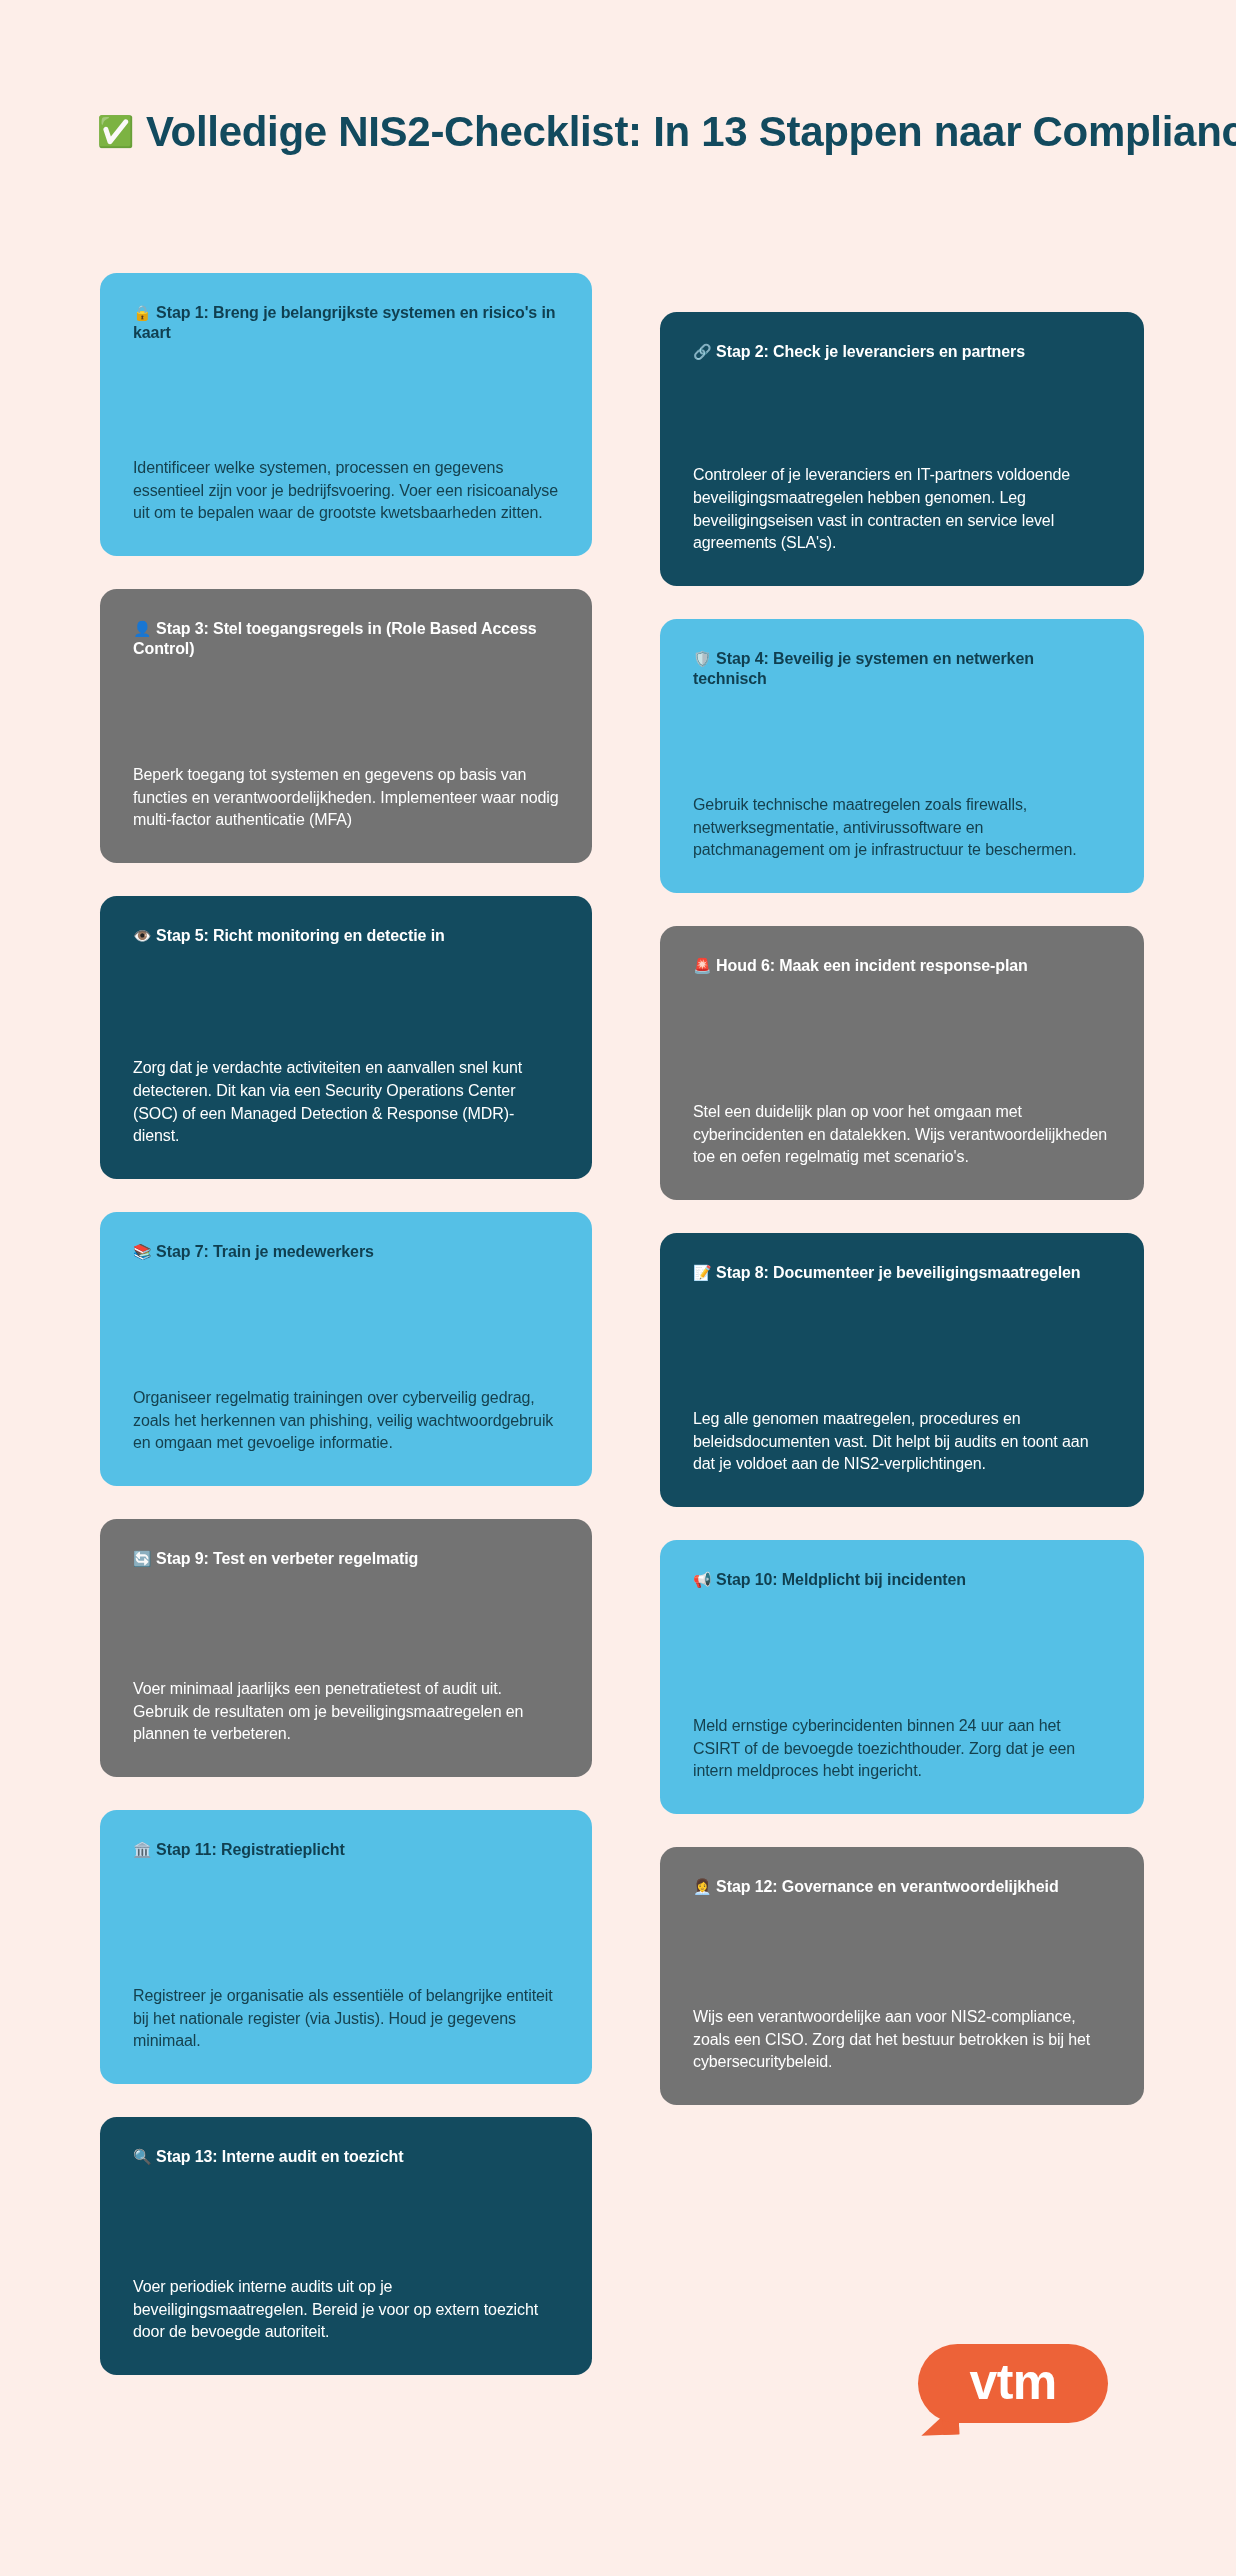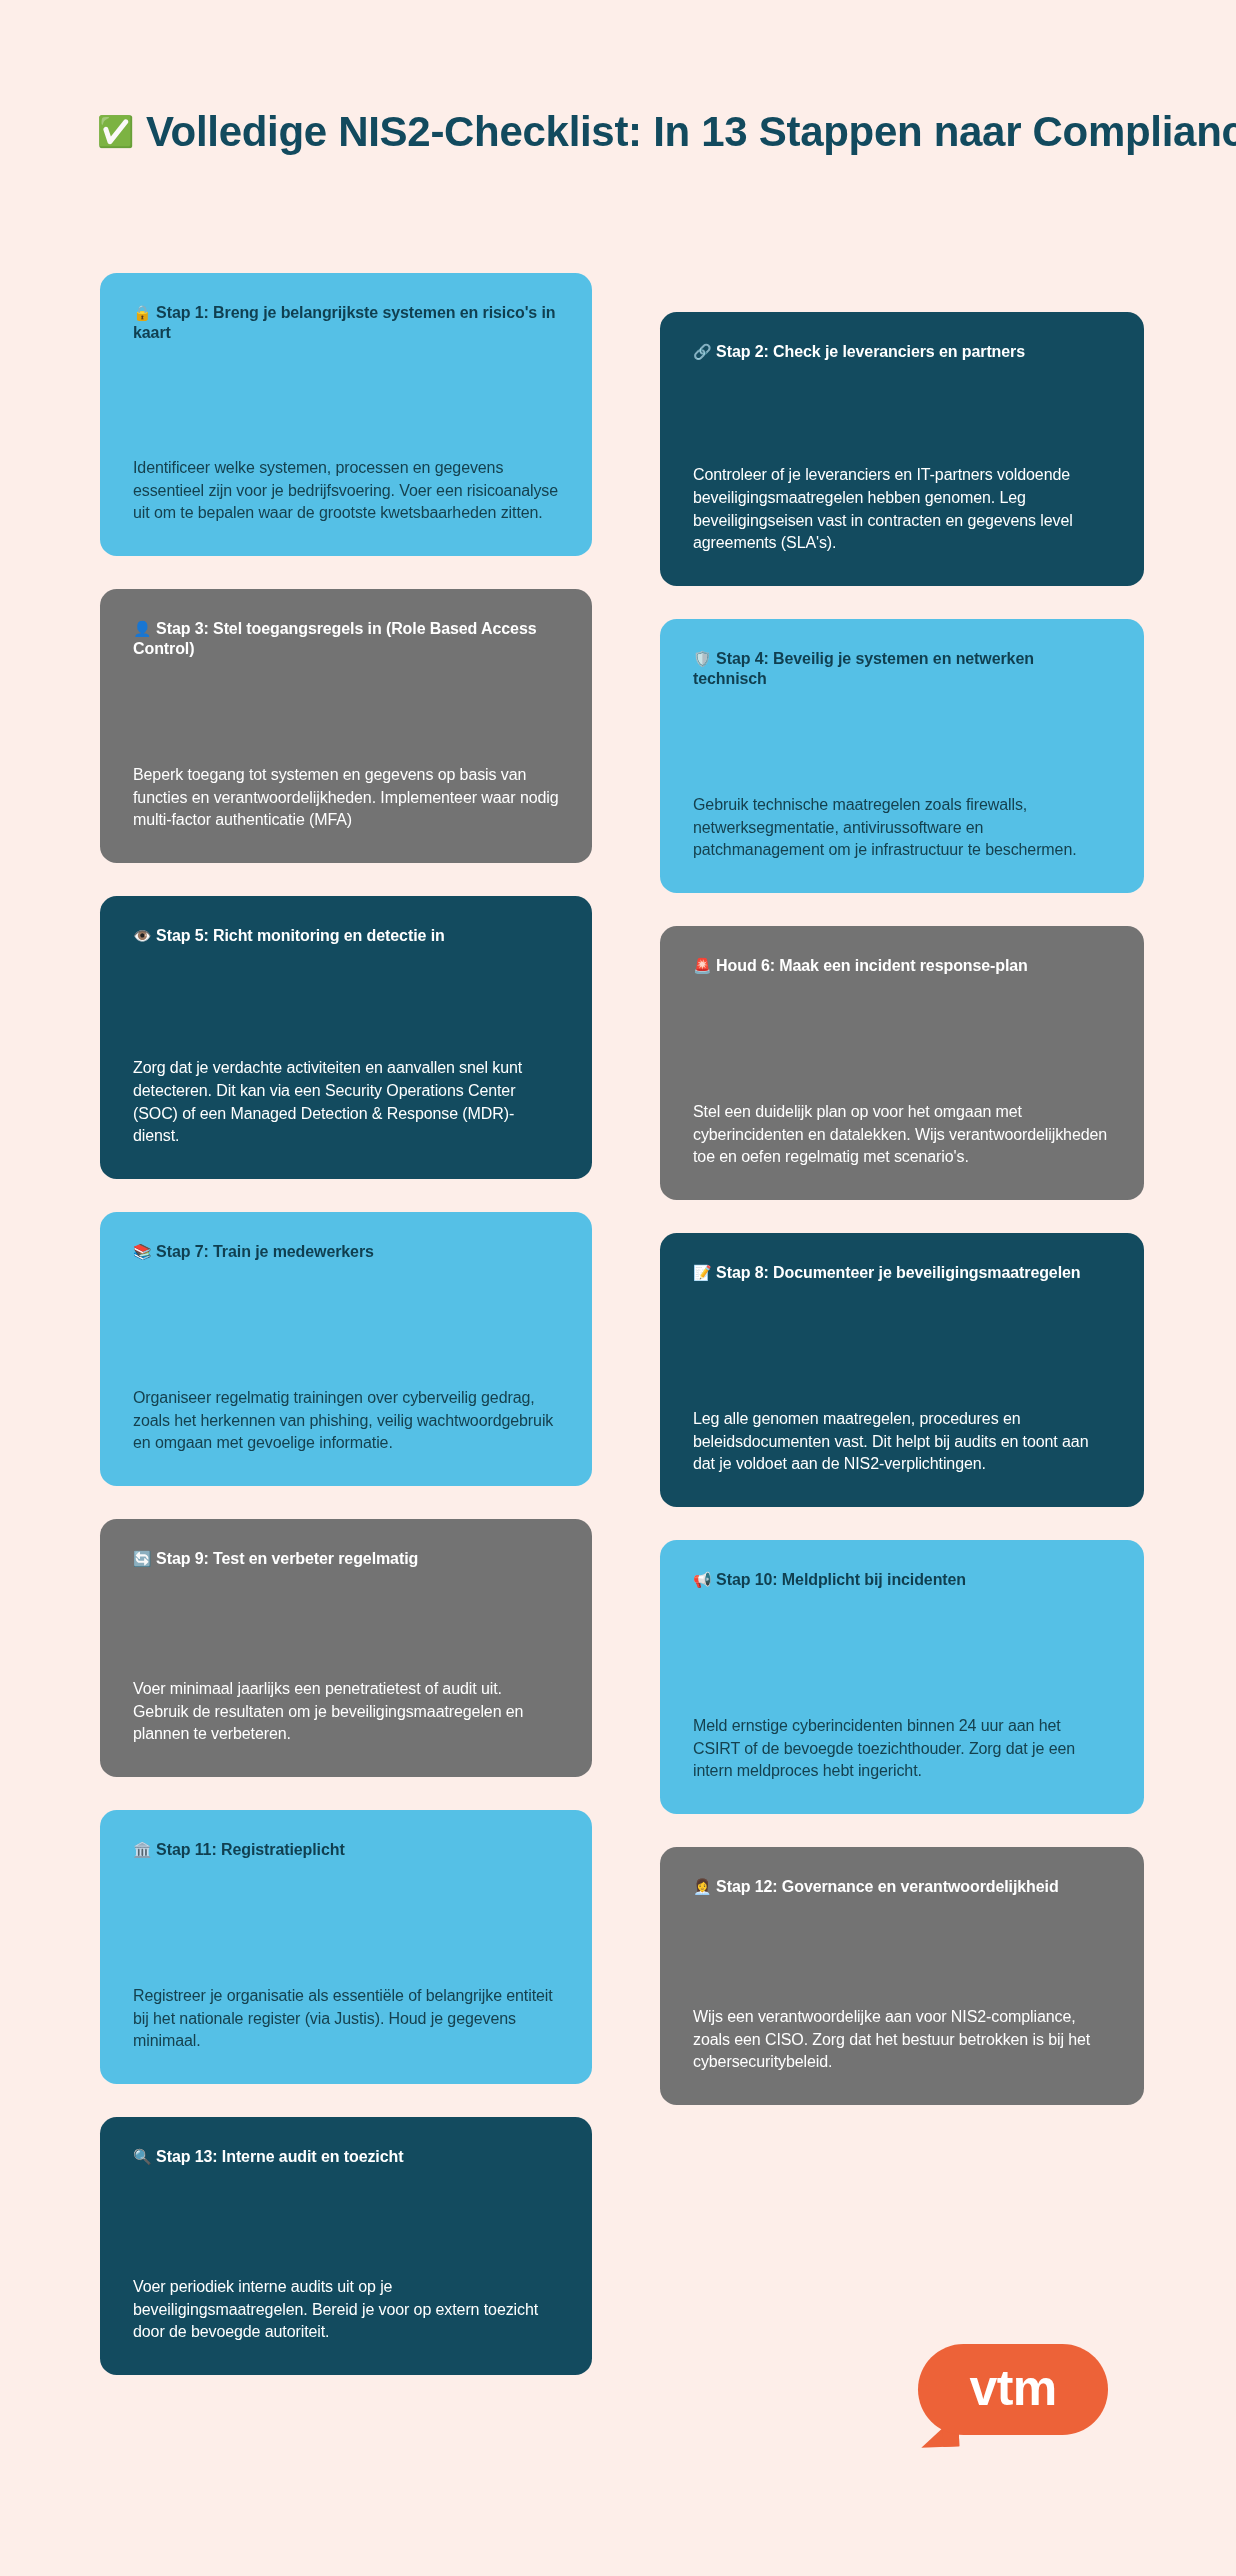--- a/index.html
+++ b/index.html
@@ -90,21 +90,21 @@
   .h-440 { min-height: 283px; }
   .h-425 { min-height: 274px; }
   .h-400 { min-height: 258px; }
 
   
   .logo {
     position: absolute;
     left: 918px;
     top: 2344px;
     width: 190px;
-    height: 91px;
+    height: 79px;
   }
   .logo-bubble {
     position: absolute;
     inset: 0;
     background: #ed6238;
     border-radius: 48px;
   }
   .logo-tail {
     position: absolute;
     left: 2.6px;
@@ -165,21 +165,21 @@
         <div class="card-body">Registreer je organisatie als essentiële of belangrijke entiteit bij het nationale register (via Justis). Houd je gegevens minimaal.</div>
       </div>
       <div class="card teal h-400">
         <div class="card-title"><span class="emoji">🔍</span><span>Stap 13: Interne audit en toezicht</span></div>
         <div class="card-body">Voer periodiek interne audits uit op je beveiligingsmaatregelen. Bereid je voor op extern toezicht door de bevoegde autoriteit.</div>
       </div>
     </div>
   <div class="col col-right" id="col-right">
       <div class="card teal h-425">
         <div class="card-title"><span class="emoji">🔗</span><span>Stap 2: Check je leveranciers en partners</span></div>
-        <div class="card-body">Controleer of je leveranciers en IT-partners voldoende beveiligingsmaatregelen hebben genomen. Leg beveiligingseisen vast in contracten en gegevens level agreements (SLA's).</div>
+        <div class="card-body">Controleer of je leveranciers en IT-partners voldoende beveiligingsmaatregelen hebben genomen. Leg beveiligingseisen vast in contracten en service level agreements (SLA's).</div>
       </div>
       <div class="card blue h-425">
         <div class="card-title"><span class="emoji">🛡️</span><span>Stap 4: Beveilig je systemen en netwerken technisch</span></div>
         <div class="card-body">Gebruik technische maatregelen zoals firewalls, netwerksegmentatie, antivirussoftware en patchmanagement om je infrastructuur te beschermen.</div>
       </div>
       <div class="card orange h-425">
         <div class="card-title"><span class="emoji">🚨</span><span>Houd 6: Maak een incident response-plan</span></div>
         <div class="card-body">Stel een duidelijk plan op voor het omgaan met cyberincidenten en datalekken. Wijs verantwoordelijkheden toe en oefen regelmatig met scenario's.</div>
       </div>
       <div class="card teal h-425">

